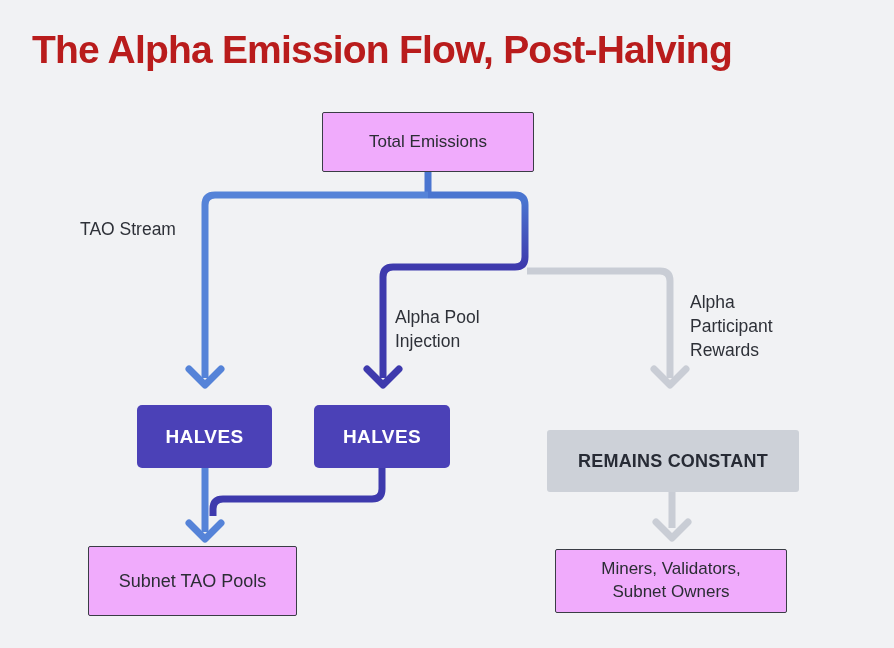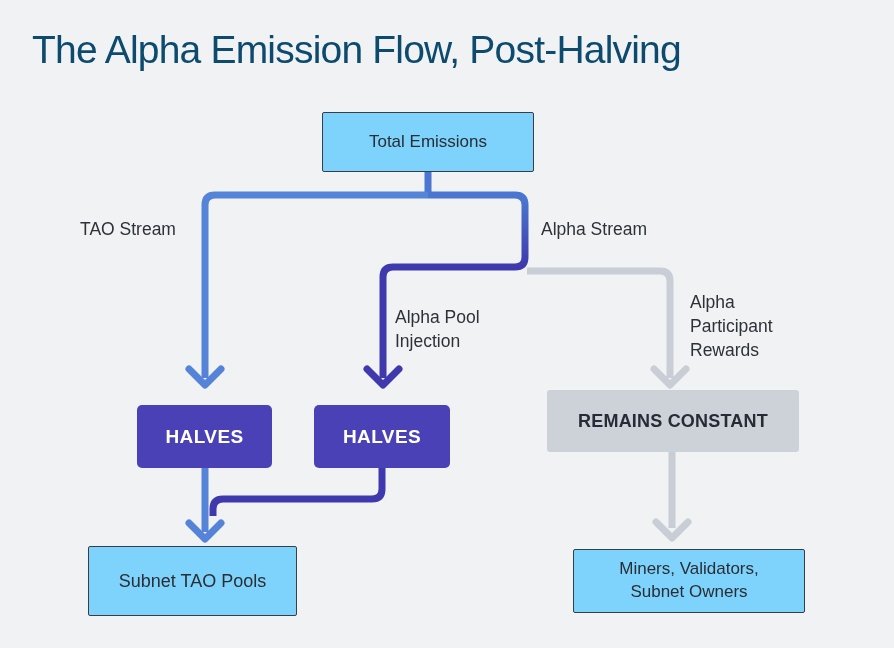--- a/index.html
+++ b/index.html
@@ -6,62 +6,63 @@
   body{
     width:894px;height:648px;
     background:#f1f2f4;
     font-family:"Liberation Sans","DejaVu Sans",sans-serif;
     overflow:hidden;
     position:relative;
   }
   .canvas{position:absolute;inset:0;}
   .title{
     position:absolute;left:32px;top:28px;
-    font-size:39px;font-weight:normal;letter-spacing:-0.8px;
-    color:#0c4a6e;
+    font-size:39px;font-weight:bold;letter-spacing:-0.8px;
+    color:#b91c1c;
   }
   svg.connectors{position:absolute;left:0;top:0;}
   .node{
     position:absolute;display:flex;align-items:center;justify-content:center;
     text-align:center;box-sizing:border-box;
   }
   .node.outlined{
-    background:#7dd3fc;
+    background:#f0abfc;
     border:1.5px solid #3a3d45;
     border-radius:2px;
     color:#2b2d34;
   }
   .node.pill{
     border-radius:5px;
     color:#ffffff;
     font-weight:bold;
     letter-spacing:0.4px;
     font-size:19px;
     margin-top:16px;
   }
   .node.graybox{
     border-radius:3px;
     color:#272b35;
     font-weight:bold;
     letter-spacing:0.2px;
     font-size:18px;
+    margin-top:40px;
   }
   .edge-label{
     position:absolute;
     font-size:17.5px;
     color:#2e3138;
     white-space:pre-line;
     line-height:1.38;
   }
   #n-total{left:322px;top:112px;width:212px;height:60px;font-size:17px;}
   #n-halves-left{left:137px;top:389px;width:135px;height:63px;}
   #n-halves-center{left:314px;top:389px;width:136px;height:63px;}
   #n-remains{left:547px;top:390px;width:252px;height:62px;}
   #n-subnet{left:88px;top:546px;width:209px;height:70px;font-size:18px;}
-  #n-miners{left:555px;top:549px;width:232px;height:64px;font-size:17px;line-height:1.35;white-space:pre-line;margin-left:18px;}
+  #n-miners{left:555px;top:549px;width:232px;height:64px;font-size:17px;line-height:1.35;white-space:pre-line;}
   #l-tao{left:80px;top:217px;}
   #l-alpha-stream{left:541px;top:217px;}
   #l-pool{left:395px;top:305px;}
   #l-rewards{left:690px;top:290px;}
 </style>
 </head>
 <body style="background-color: rgb(241, 242, 244);">
 
 <div class="canvas">
 
@@ -103,21 +104,20 @@
 
   <div class="node graybox" id="n-remains" style="background-color: rgb(205, 209, 216);">REMAINS CONSTANT</div>
 
   <div class="node outlined" id="n-subnet">Subnet TAO Pools</div>
 
   <div class="node outlined" id="n-miners">Miners, Validators,
 Subnet Owners</div>
 
   <div class="edge-label" id="l-tao">TAO Stream</div>
 
-  <div class="edge-label" id="l-alpha-stream">Alpha Stream</div>
 
   <div class="edge-label" id="l-rewards">Alpha
 Participant
 Rewards</div>
 
   <div class="edge-label" id="l-pool">Alpha Pool
 Injection</div>
 </div>
 
 </body></html>

